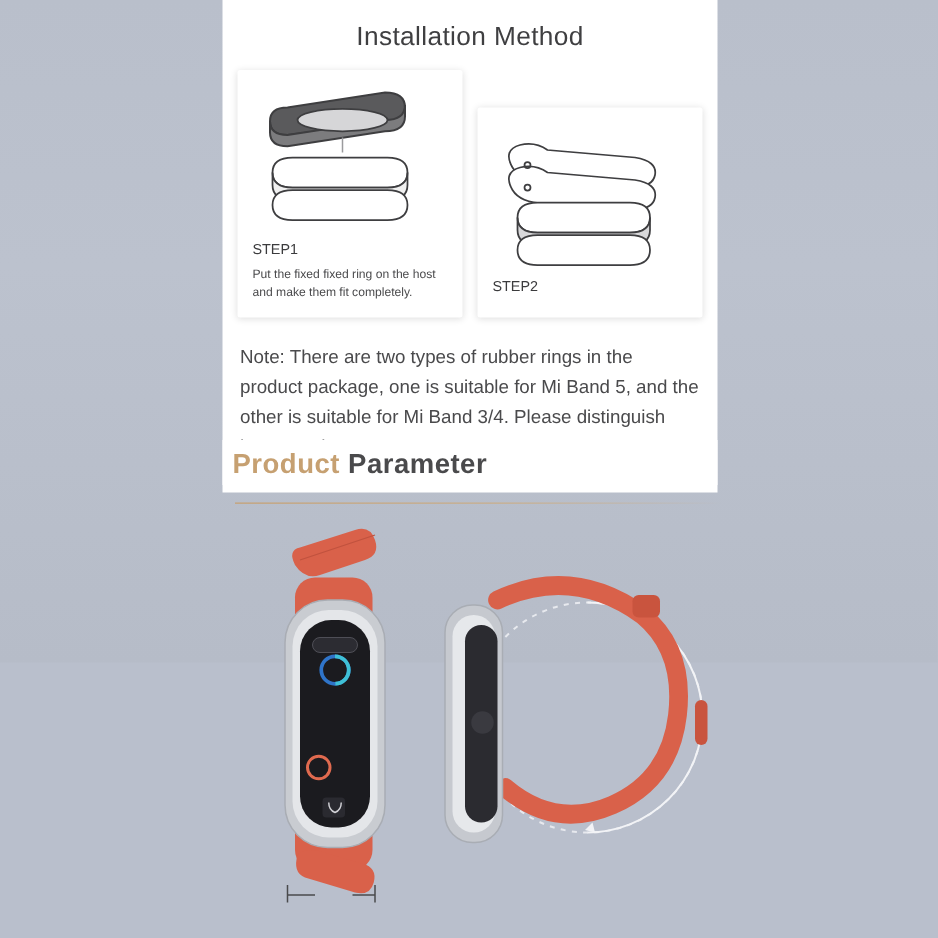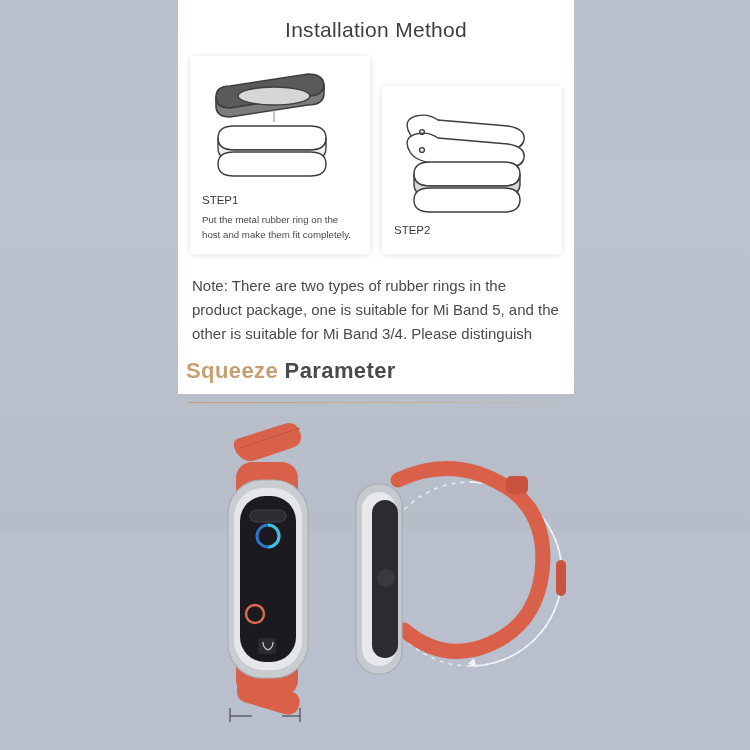--- a/index.html
+++ b/index.html
@@ -137,21 +137,21 @@
             <g stroke="#3e3e40" stroke-width="1.4" fill="#ffffff">
               <path d="M34 86 q-16 0 -16 -12 q0 -12 16 -12 l76 0 q16 0 16 12 q0 12 -16 12 z"></path>
               <path d="M34 86 q-16 0 -16 -12 l0 10 q0 12 16 12 l76 0 q16 0 16 -12 l0 -10 q0 12 -16 12 z" fill="#f0f0f0"></path>
               <path d="M34 112 q-16 0 -16 -12 q0 -12 16 -12 l76 0 q16 0 16 12 q0 12 -16 12 z" fill="#ffffff"></path>
             </g>
 
             <path d="M74 46 L74 58" stroke="#9b9b9d" stroke-width="1.2" fill="none"></path>
           </svg>
         </div>
         <div class="step-label">STEP1</div>
-        <div class="step-desc">Put the metal rubber ring on the host and make them fit completely.</div>
+        <div class="step-desc">Put the fixed fixed ring on the host and make them fit completely.</div>
       </div>
 
       <div class="step-card">
         <div class="step-art">
           <svg width="160" height="128" viewBox="0 0 160 128">
             <g fill="none" stroke="#3e3e40" stroke-width="1.4">
 
               <path d="M18 40 q-8 -14 6 -18 q12 -3 22 4 l70 6 q18 3 16 14 q-2 10 -18 9 l-70 -4 q-20 -1 -26 -11 z" fill="#ffffff"></path>
               <path d="M18 58 q-8 -14 6 -18 q12 -3 22 4 l70 6 q18 3 16 14 q-2 10 -18 9 l-70 -4 q-20 -1 -26 -11 z" fill="#ffffff"></path>
 
@@ -167,21 +167,21 @@
         <div class="step-label">STEP2</div>
       </div>
 
     </div>
 
     <div class="note">Note: There are two types of rubber rings in the product package, one is suitable for Mi Band 5, and the other is suitable for Mi Band 3/4. Please distinguish between them.</div>
   </div>
 
   <div class="param-band"></div>
   <div class="param-title">
-    <span class="word1">Squeeze</span>
+    <span class="word1">Product</span>
     <span class="word2">Parameter</span>
   </div>
   <div class="param-rule"></div>
 
   <div class="photo-area">
 
     <svg class="svg-abs" width="750" height="336" viewBox="0 0 750 336">
 
       <path d="M236 38 q-6 -12 4 -14 l44 -14 q12 -4 16 8 q4 12 -8 16 l-36 12 q-12 4 -20 -8 z" fill="#d9614a"></path>
       <path d="M240 34 L300 14" stroke="#c0523e" stroke-width="1" fill="none"></path>

